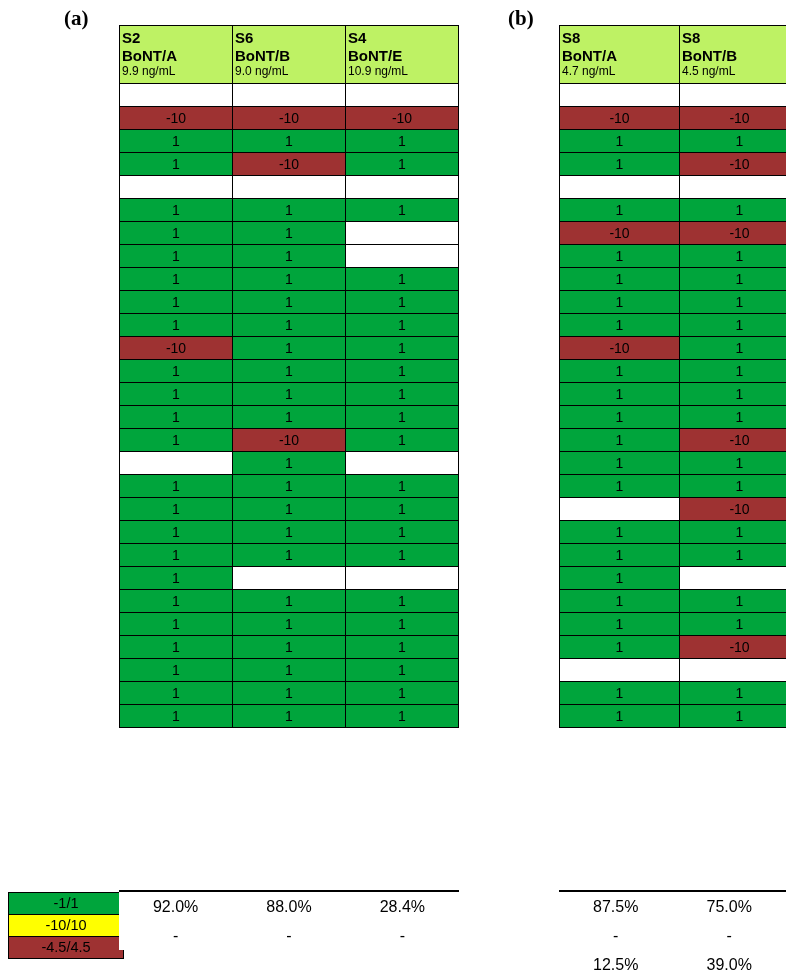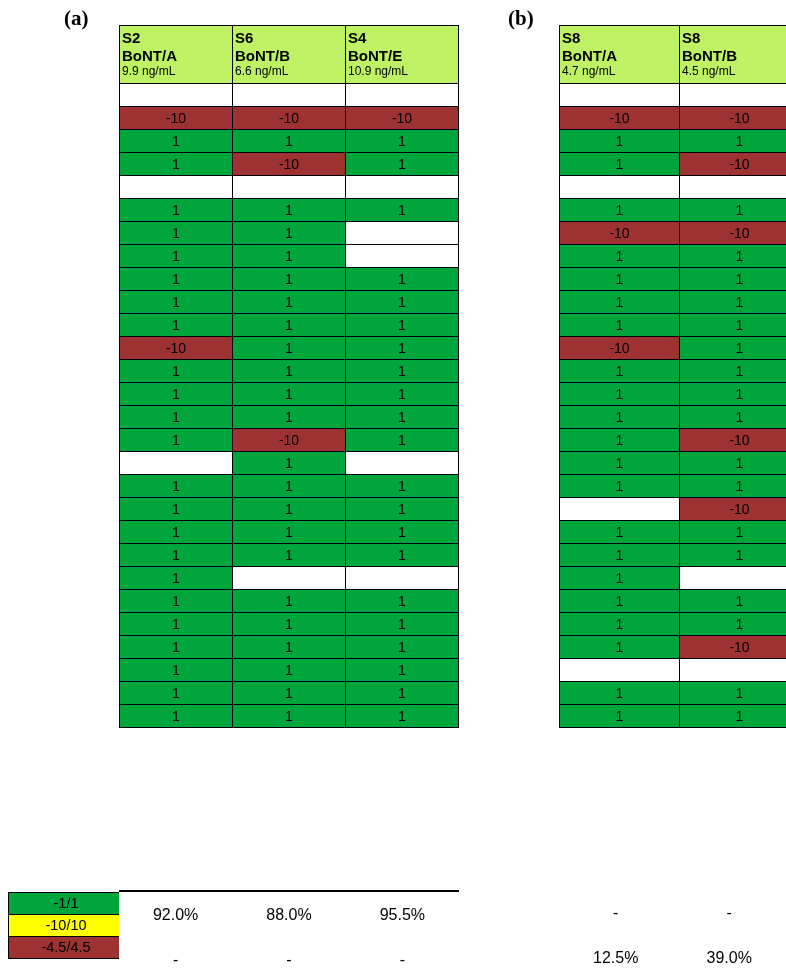--- a/index.html
+++ b/index.html
@@ -84,21 +84,21 @@
     border-collapse:collapse;table-layout:fixed;
   }
   #stats-a{left:119px;top:6px;width:340px;}
   #stats-b{left:559px;top:6px;width:227px;}
   .stats td{
     height:21px;
     font-size:16px;
     text-align:center;
     vertical-align:middle;
     border:none;
-    padding:12px;line-height:1;
+    padding:4px;line-height:1;
     background:#ffffff;
   }
   .stats tr.first td{border-top:2.2px solid #000;}
   .stats tr.last td{border-bottom:2.2px solid #000;}
 </style>
 </head>
 <body>
 
 <div class="panel-label" id="panel-a-label">(a)</div>
 <div class="panel-label" id="panel-b-label">(b)</div>
@@ -107,21 +107,21 @@
   <thead>
       <tr>
         <th>
           <span class="sid">S2</span>
           <span class="tox">BoNT/A</span>
           <span class="conc">9.9 ng/mL</span>
         </th>
         <th>
           <span class="sid">S6</span>
           <span class="tox">BoNT/B</span>
-          <span class="conc">6.6 ng/mL</span>
+          <span class="conc">9.0 ng/mL</span>
         </th>
         <th>
           <span class="sid">S4</span>
           <span class="tox">BoNT/E</span>
           <span class="conc">10.9 ng/mL</span>
         </th>
       </tr>
     </thead>
   <tbody>
       <tr>
@@ -411,32 +411,36 @@
           <td class="lg-red">-4.5/4.5</td>
         </tr>
       </tbody>
   </table>
 
   <table class="stats" id="stats-a">
     <tbody>
         <tr class="first">
           <td>92.0%</td>
           <td>88.0%</td>
-          <td>95.5%</td>
+          <td>28.4%</td>
         </tr>
         <tr>
           <td>-</td>
           <td>-</td>
           <td>-</td>
         </tr>
       </tbody>
   </table>
 
   <table class="stats" id="stats-b">
     <tbody>
+        <tr class="first">
+          <td>87.5%</td>
+          <td>75.0%</td>
+        </tr>
         <tr>
           <td>-</td>
           <td>-</td>
         </tr>
         <tr class="last">
           <td>12.5%</td>
           <td>39.0%</td>
         </tr>
       </tbody>
   </table>

